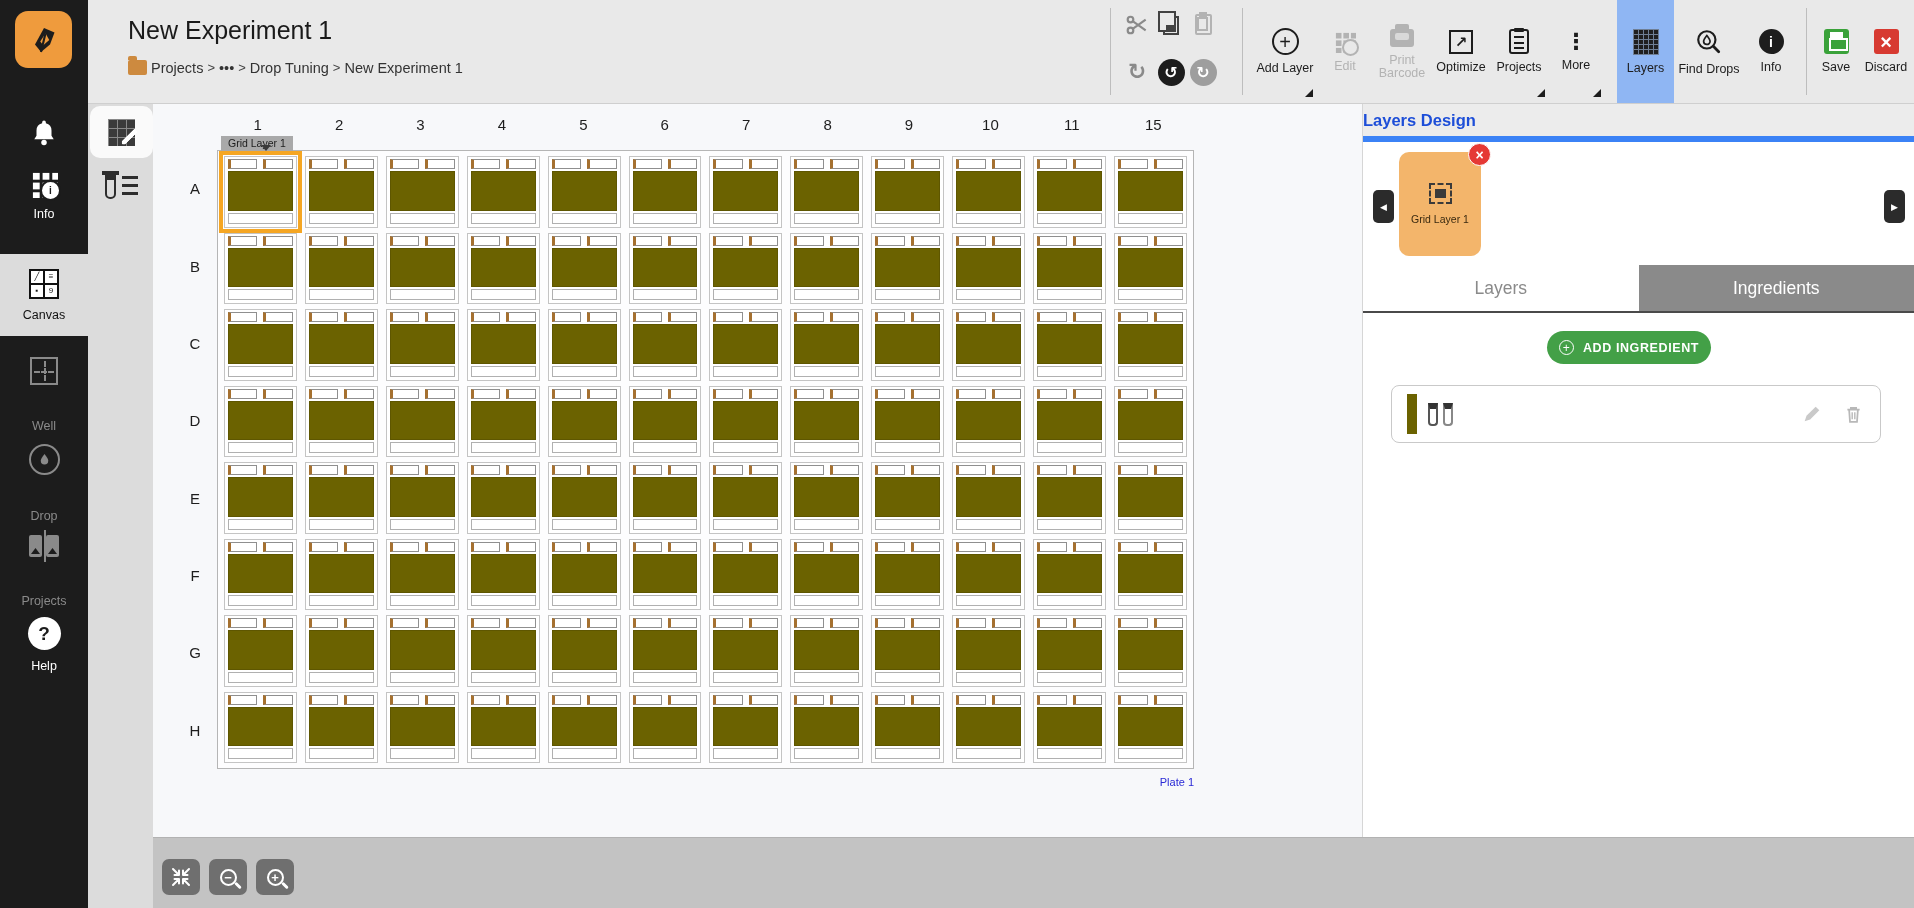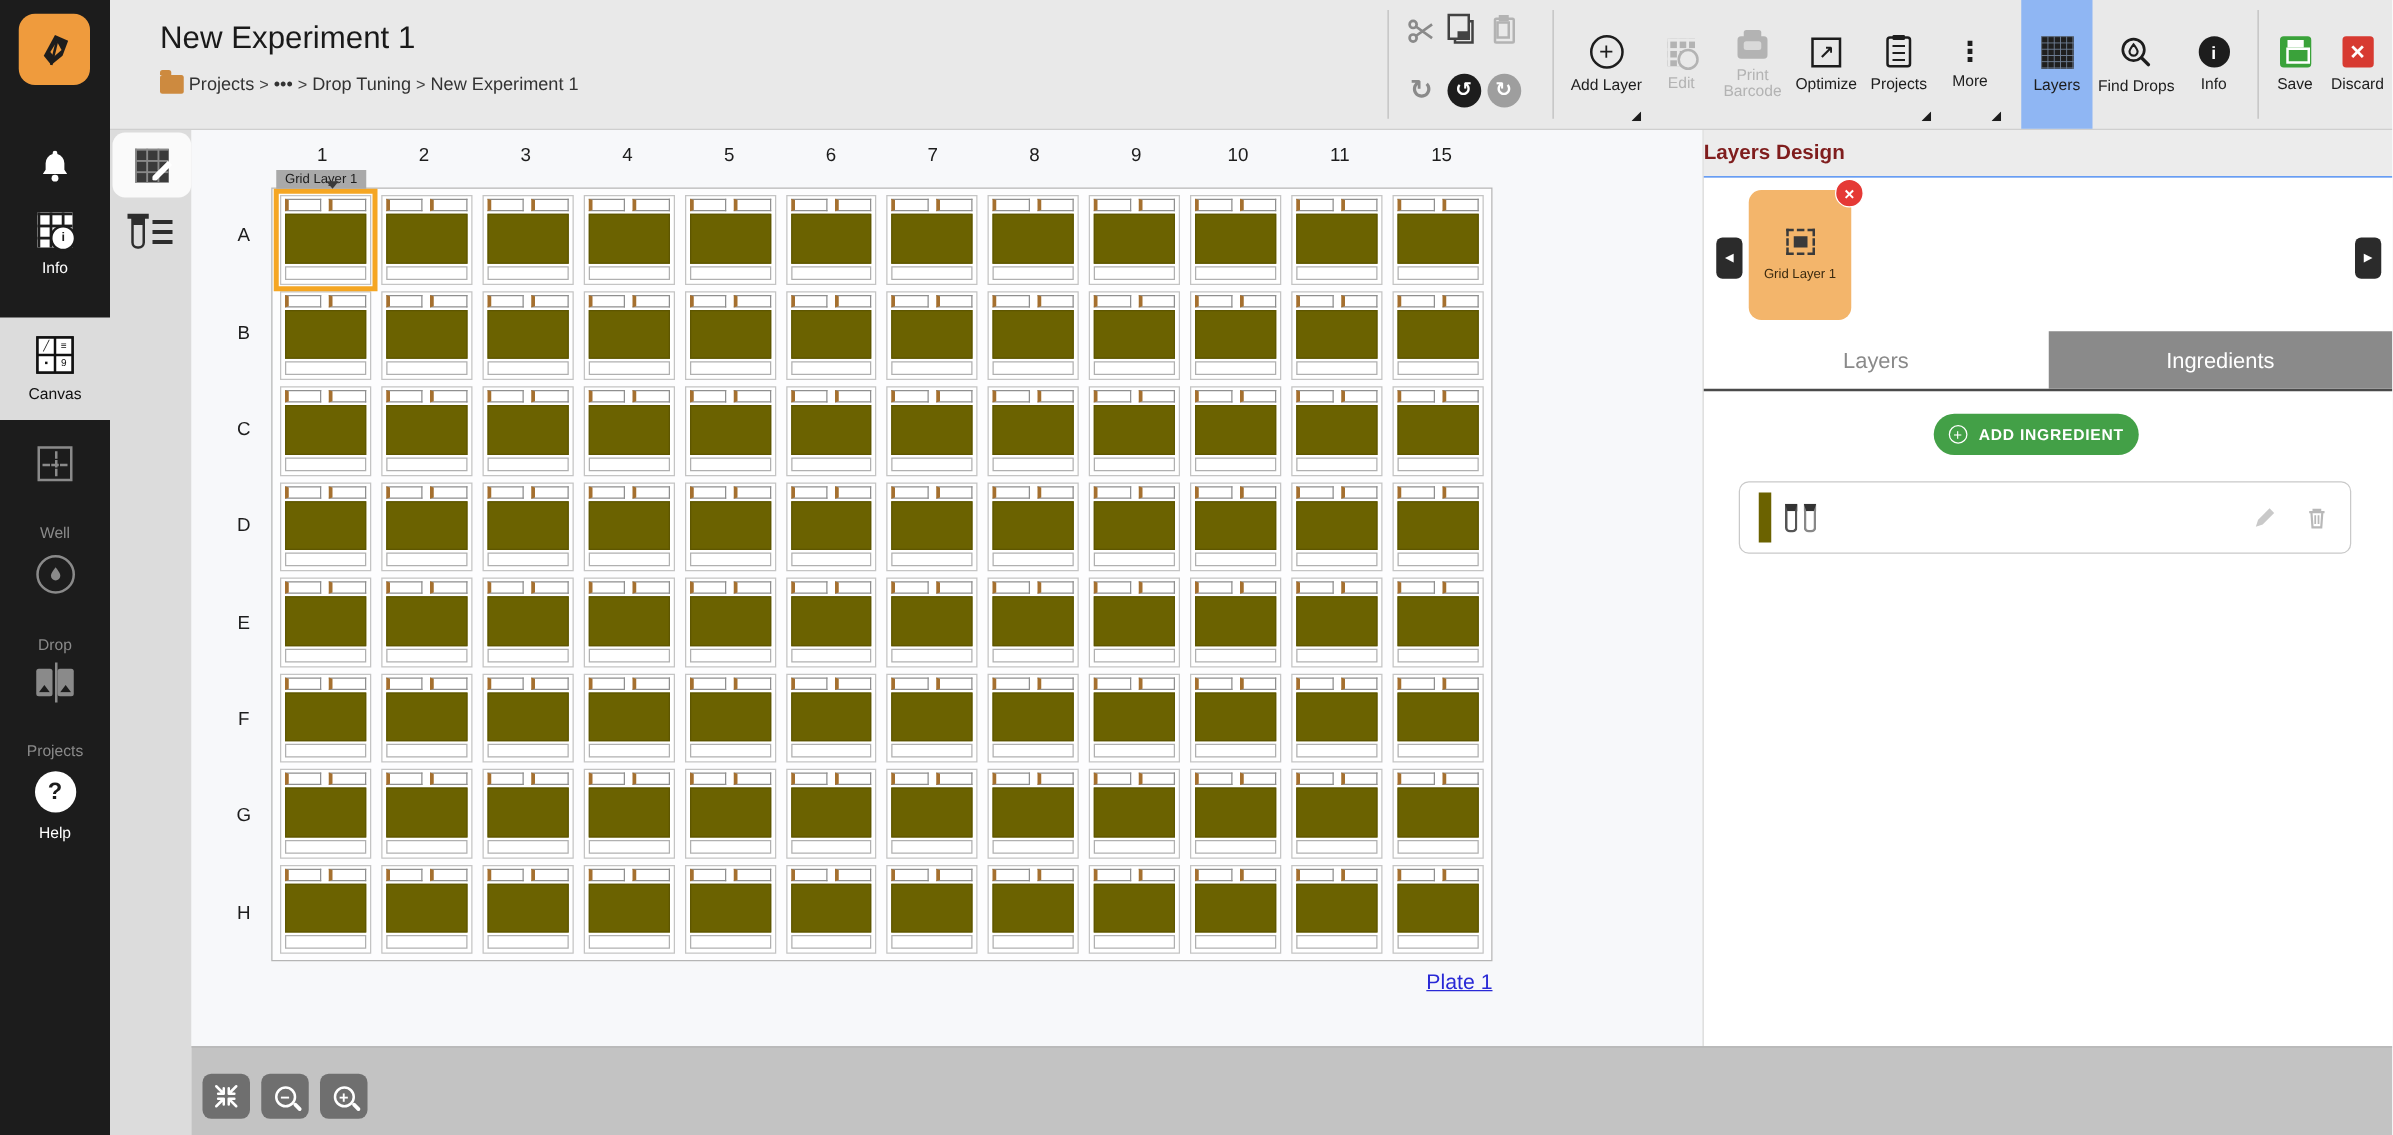--- a/index.html
+++ b/index.html
@@ -88,31 +88,31 @@
   .row-labels span { display:flex; align-items:center; justify-content:center; font-size:15px; color:#1d1d1d; }
   .plate { position:absolute; left:64px; top:46px; width:977px; height:619px; border:1px solid #b5b5b5; background:#fdfdfe; padding:5px 6px; display:grid; grid-template-columns:repeat(12,1fr); grid-template-rows:repeat(8,1fr); column-gap:8px; row-gap:5px; }
   .cell { background:#fff; border:1px solid #c4c4c4; padding:2px 3px 3px 3px; display:flex; flex-direction:column; gap:2px; position:relative; cursor:pointer; }
   .cell.selected { outline:4px solid var(--selection-orange,#f5a623); outline-offset:1px; z-index:2; }
   .droprow { display:flex; gap:6px; height:10px; }
   .drop { flex:1; border:1px solid #8f8f8f; border-left:3px solid var(--brown-tick,#a5702f); background:#fff; }
   .reservoir { flex:1; background:var(--olive,#6b6200); border:1px solid #5e5600; }
   .strip { height:11px; border:1px solid #b0b0b0; background:#fff; }
   .layer-chip { position:absolute; left:68px; top:32px; background:#a9a9a9; color:#1d1d1d; font-size:10.5px; padding:1px 7px 2px; z-index:3; white-space:nowrap; }
   .layer-chip::after { content:''; position:absolute; left:40px; bottom:-5px; border:5px solid transparent; border-top:6px solid #3a3a3a; }
-  .plate-label { position:absolute; left:64px; top:672px; width:977px; text-align:right; font-size:17px; color:var(--blue-text,#2929d6);text-decoration:underline; }
+  .plate-label { position:absolute; left:64px; top:672px; width:977px; text-align:right; font-size:11px; color:var(--blue-text,#2929d6); }
 
   
   .bottombar { position:absolute; left:153px; top:837px; width:1761px; height:71px; background:#c3c3c3; border-top:1px solid #b2b2b2; z-index:2; }
   .zoom-btn { position:absolute; top:21px; width:38px; height:36px; background:#6f6f6f; border-radius:7px; display:flex; align-items:center; justify-content:center; cursor:pointer; }
   .mag { position:relative; width:17px; height:17px; border:2.5px solid #fff; border-radius:50%; display:flex; align-items:center; justify-content:center; color:#fff; font-size:13px; font-weight:bold; line-height:1; }
   .mag::after { content:''; position:absolute; width:8px; height:3px; background:#fff; transform:rotate(45deg); right:-7px; bottom:-3px; border-radius:2px; }
 
   
   .rightpanel { position:absolute; left:1362px; top:104px; width:552px; height:733px; background:#fff; border-left:1px solid #d6d6d6; }
-  .rp-header { height:38px; background:#ececec; border-bottom:1px solid #3b82f6; display:flex; align-items:center; font-size:16.5px; font-weight:bold; color:#7f1d1d; }
+  .rp-header { height:38px; background:#ececec; border-bottom:6px solid #3b82f6; display:flex; align-items:center; font-size:16.5px; font-weight:bold; color:#1d4ed8; }
   .carousel { position:relative; height:123px; }
   .car-arrow { position:absolute; top:48px; width:21px; height:33px; background:#2b2b2b; border-radius:5px; color:#fff; font-size:9px; display:flex; align-items:center; justify-content:center; cursor:pointer; }
   .car-arrow.left { left:10px; } .car-arrow.right { right:9px; }
   .layer-card { position:absolute; left:36px; top:10px; width:82px; height:104px; background:var(--card-orange,#f3b56b); border-radius:10px; display:flex; flex-direction:column; align-items:center; justify-content:center; gap:9px; cursor:pointer; }
   .layercard-icon { width:23px; height:21px; border:2px dashed #3a3a3a; display:flex; align-items:center; justify-content:center; }
   .layercard-icon i { width:11px; height:9px; background:#3a3a3a; display:block; }
   .layer-card .name { font-size:10.5px; color:#3a2a10; }
   .badge-x { position:absolute; top:-9px; right:-10px; width:23px; height:23px; border-radius:50%; background:var(--badge-red,#e53935); border:1.5px solid #fff; color:#fff; font-size:14px; font-weight:bold; display:flex; align-items:center; justify-content:center; line-height:1; cursor:pointer; }
   .tabs { display:flex; height:48px; border-bottom:2px solid #4a4a4a; }
   .tab { flex:1; display:flex; align-items:center; justify-content:center; font-size:17.5px; color:#8a8a8a; cursor:pointer; }

